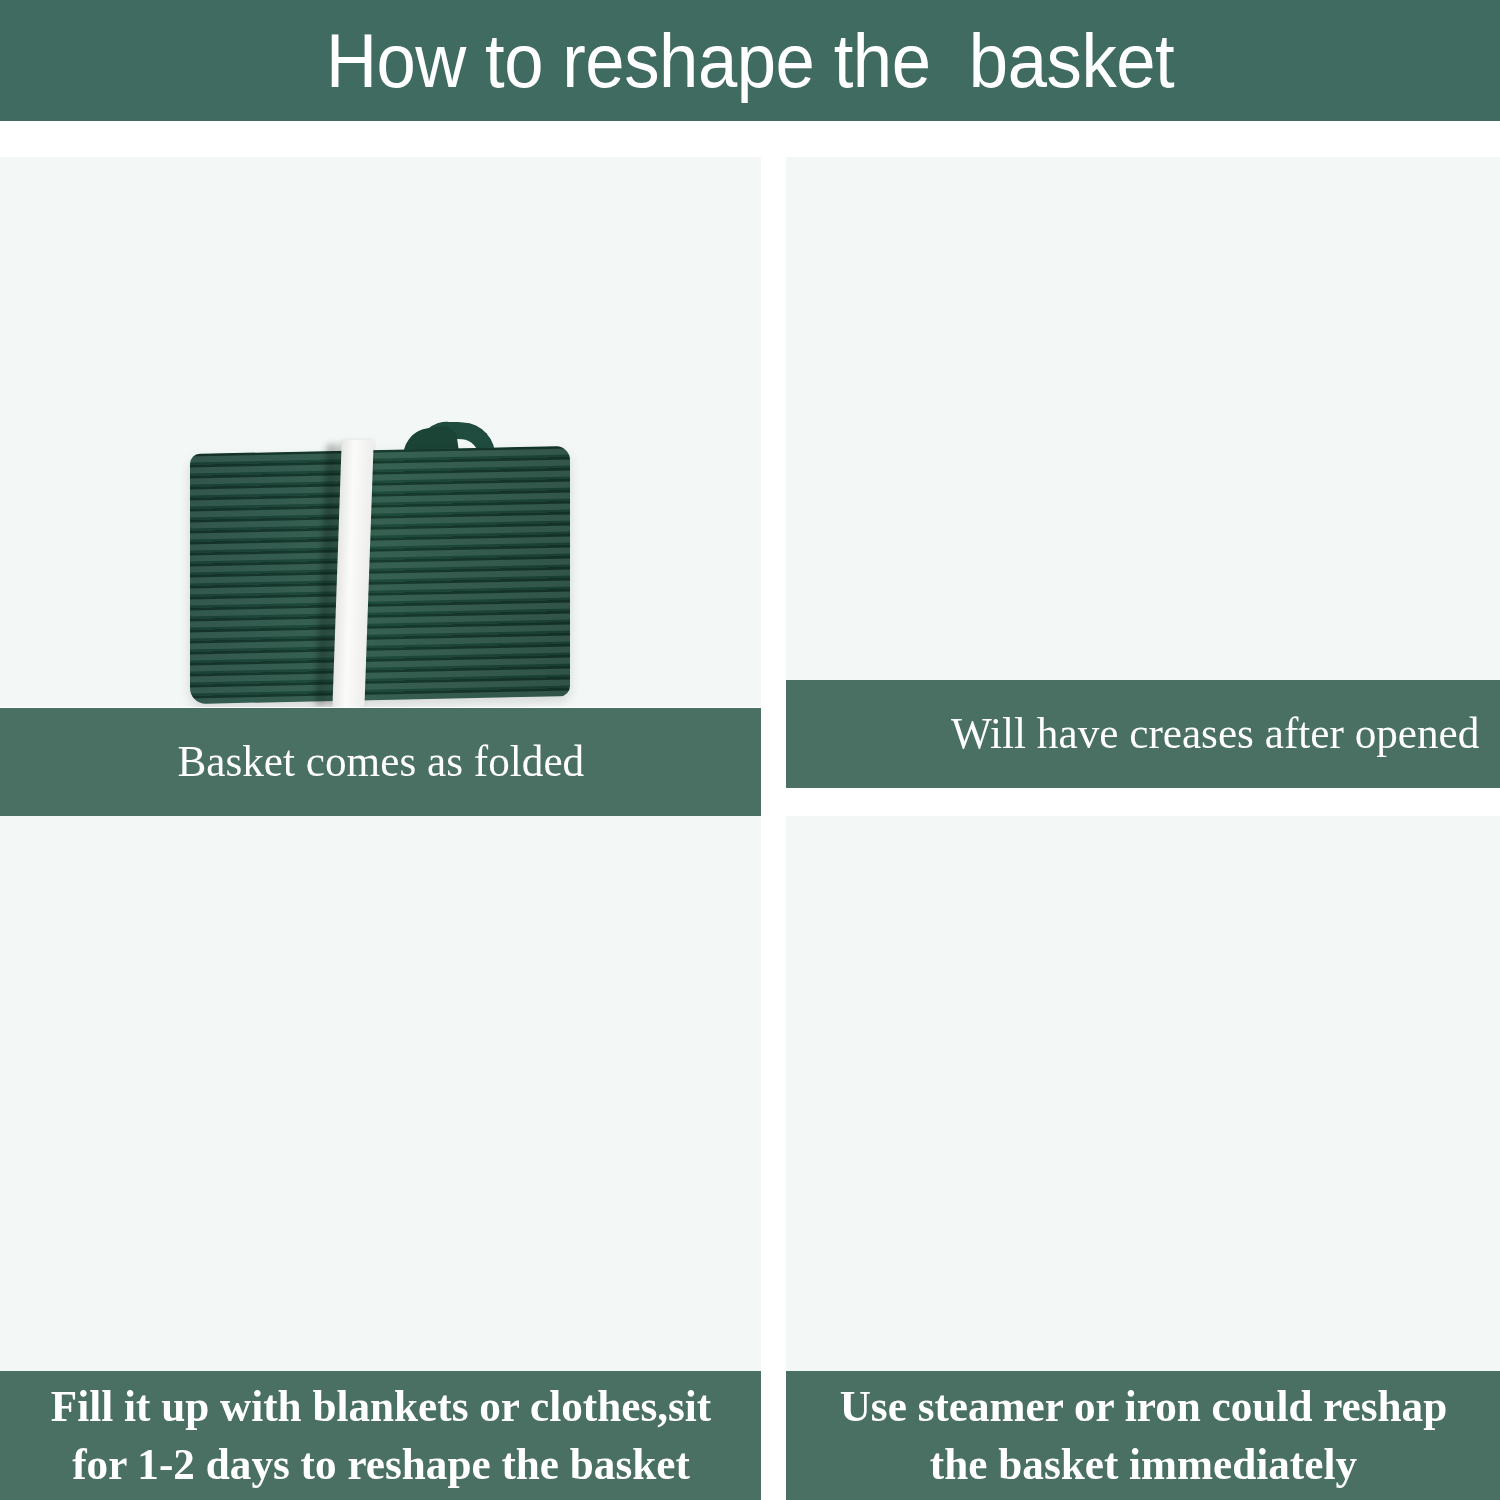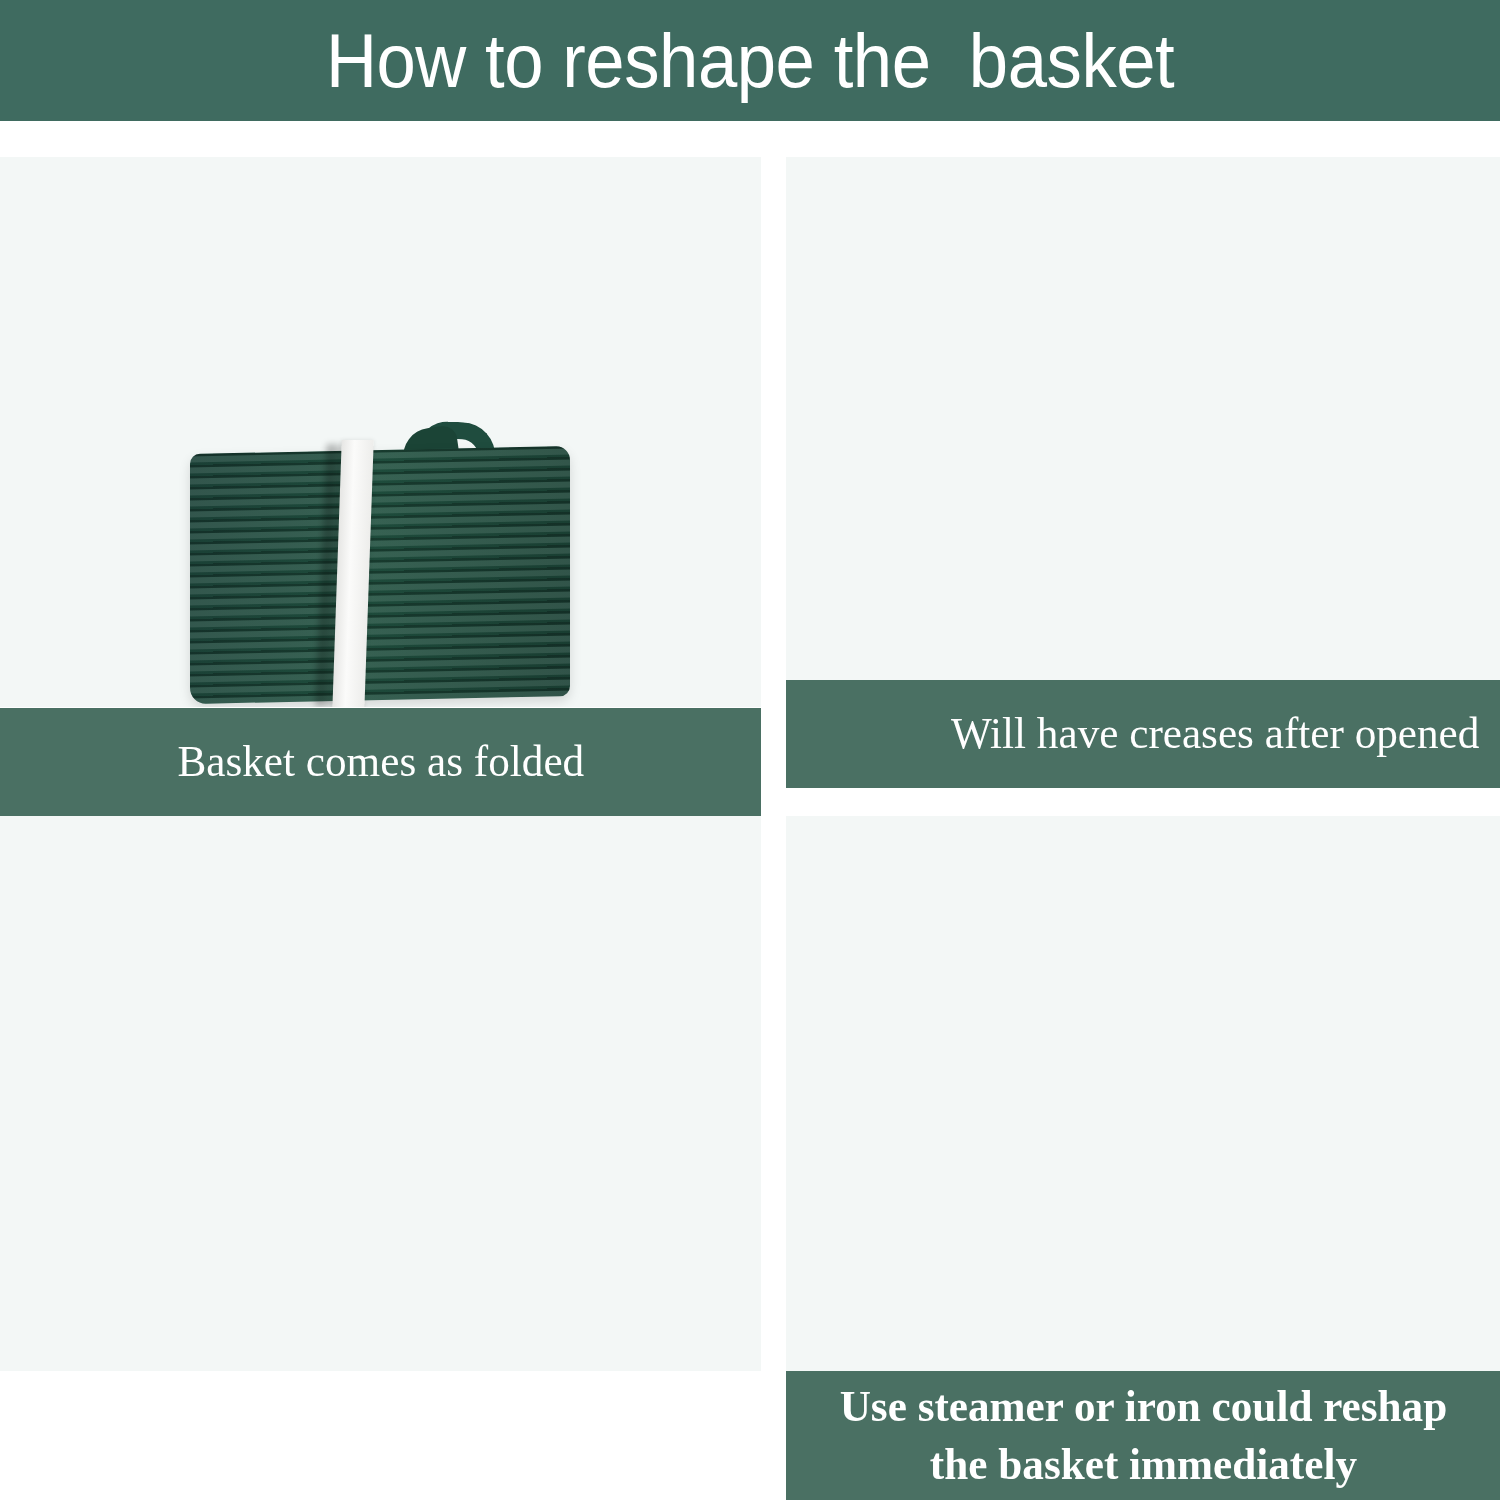--- a/index.html
+++ b/index.html
@@ -155,18 +155,22 @@
 
   </div>
 
   <div class="cap-band cap-mid-l">
     <div class="cap-text">Basket comes as folded</div>
   </div>
   <div class="cap-band cap-mid-r">
     <div class="cap-text">Will have creases after opened</div>
   </div>
 
+  <div class="cap-band cap-bot-l">
+    <div class="cap-text bold">Fill it up with blankets or clothes,sit
+for 1-2 days to reshape the basket</div>
+  </div>
   <div class="cap-band cap-bot-r">
     <div class="cap-text bold">Use steamer or iron could reshap
 the basket immediately</div>
   </div>
 
 </div>
 
 </body></html>

